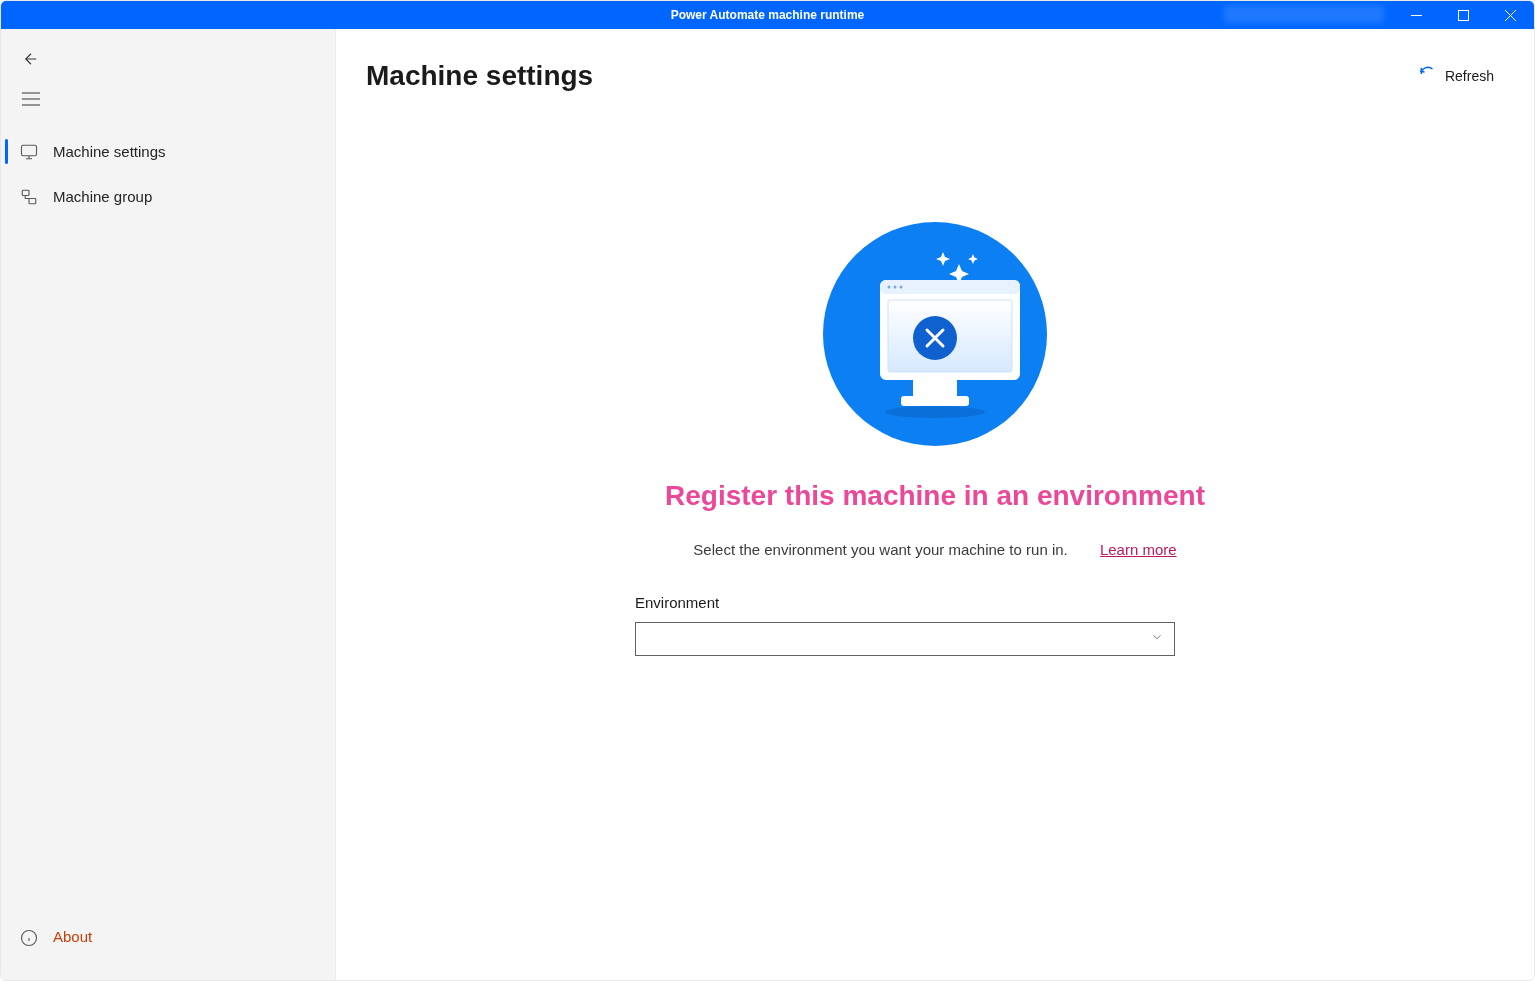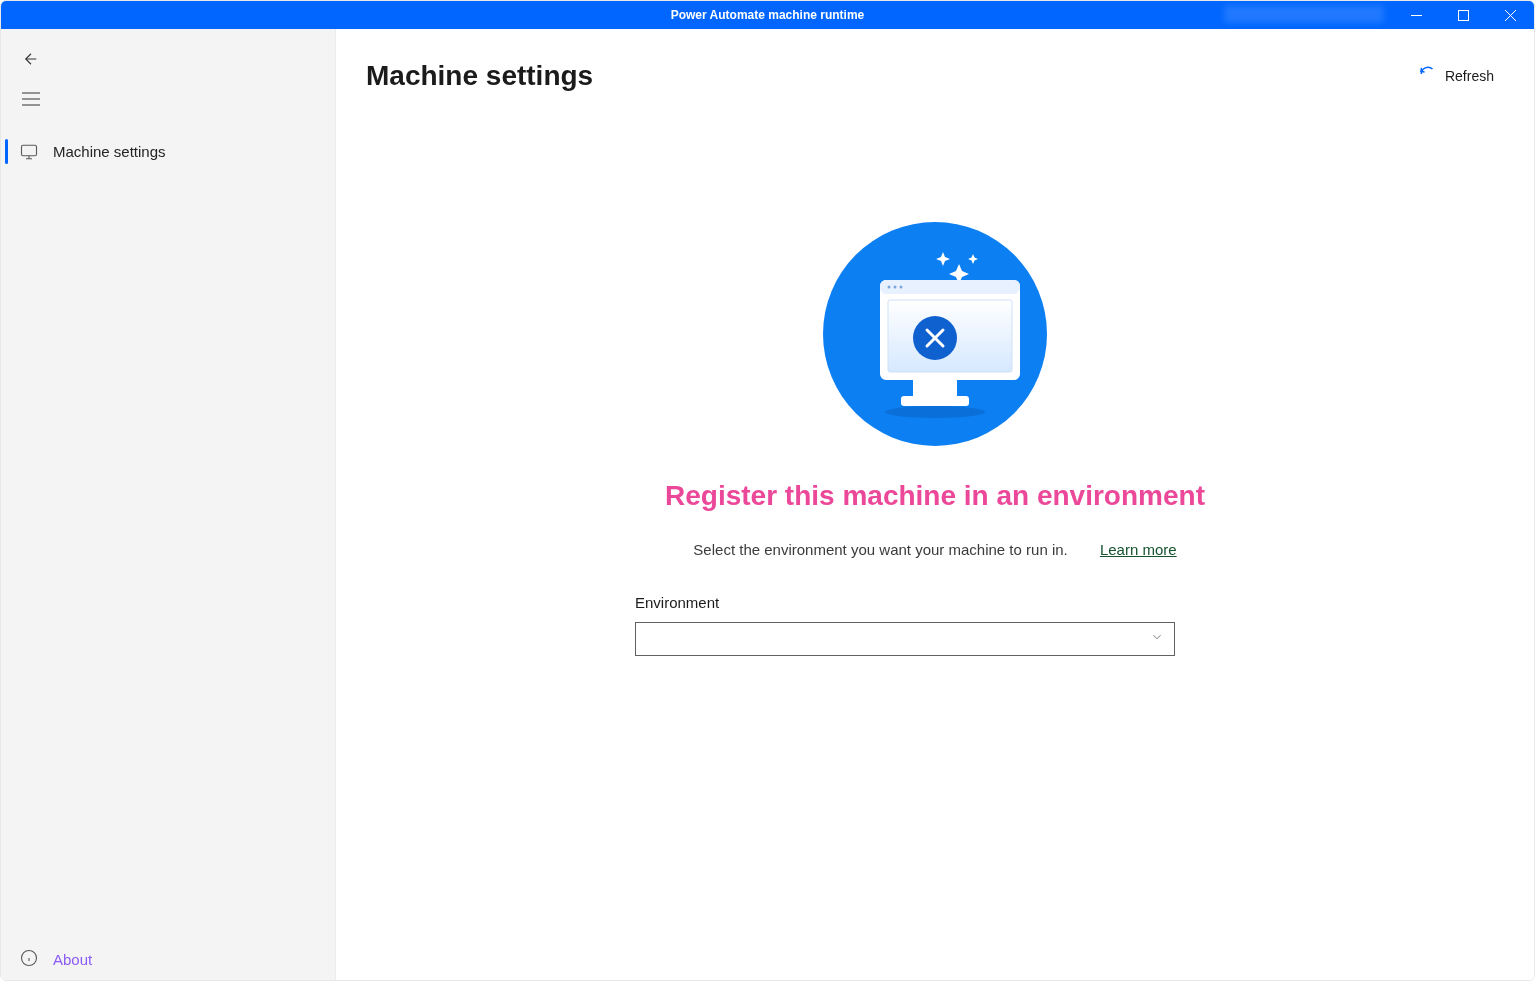--- a/index.html
+++ b/index.html
@@ -135,24 +135,24 @@
       color: #595959;
       flex-shrink: 0;
     }
     .sidebar-footer {
       margin-top: auto;
       padding-bottom: 12px;
     }
     .about-item {
       height: 40px;
       display: flex;
-      align-items: flex-end;
+      align-items: flex-start;
       padding-left: 18px;
       gap: 14px;
-      color: #8b5cf6;
+      color: #c2410c;
       font-size: 15px;
       cursor: pointer;
     }
 
     
     .content {
       flex: 1;
       background: #ffffff;
       display: flex;
       flex-direction: column;
@@ -201,21 +201,21 @@
       margin-bottom: 29px;
       text-align: center;
     }
     .register-subtext {
       font-size: 15px;
       color: #3b3b3b;
       text-align: center;
       margin-bottom: 36px;
     }
     .learn-more-link {
-      color: #14532d;
+      color: #be185d;
       text-decoration: underline;
       cursor: pointer;
       margin-left: 28px;
     }
     .form-group {
       width: 540px;
       align-self: center;
       margin-left: -60px;
     }
     .form-label {
@@ -286,20 +286,30 @@
     <div class="nav-list">
       <div class="nav-item active">
         <span class="nav-icon">
           <svg width="18" height="18" viewBox="0 0 24 24" fill="none" stroke="currentColor" stroke-width="1.5">
               <rect x="2" y="3" width="20" height="14" rx="2"></rect>
               <line x1="8" y1="21" x2="16" y2="21"></line>
               <line x1="12" y1="17" x2="12" y2="21"></line>
             </svg>
         </span>
         <span>Machine settings</span>
+      </div>
+      <div class="nav-item">
+        <span class="nav-icon">
+          <svg width="18" height="18" viewBox="0 0 24 24" fill="none" stroke="currentColor" stroke-width="1.5">
+              <rect x="3" y="3" width="9" height="7" rx="1"></rect>
+              <rect x="12" y="14" width="9" height="7" rx="1"></rect>
+              <path d="M7 10v4h5"></path>
+            </svg>
+        </span>
+        <span>Machine group</span>
       </div>
     </div>
     <div class="sidebar-footer">
       <div class="about-item">
         <span class="nav-icon">
           <svg width="18" height="18" viewBox="0 0 24 24" fill="none" stroke="currentColor" stroke-width="1.5">
               <circle cx="12" cy="12" r="10"></circle>
               <line x1="12" y1="16" x2="12" y2="12"></line>
               <line x1="12" y1="8" x2="12" y2="8"></line>
             </svg>

